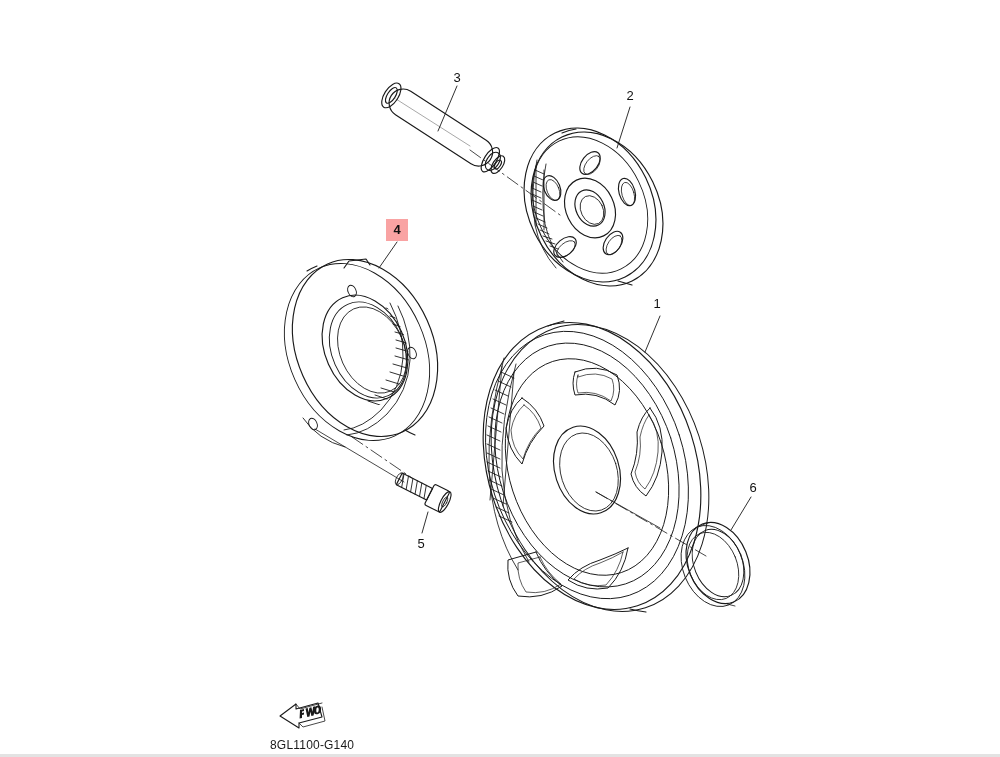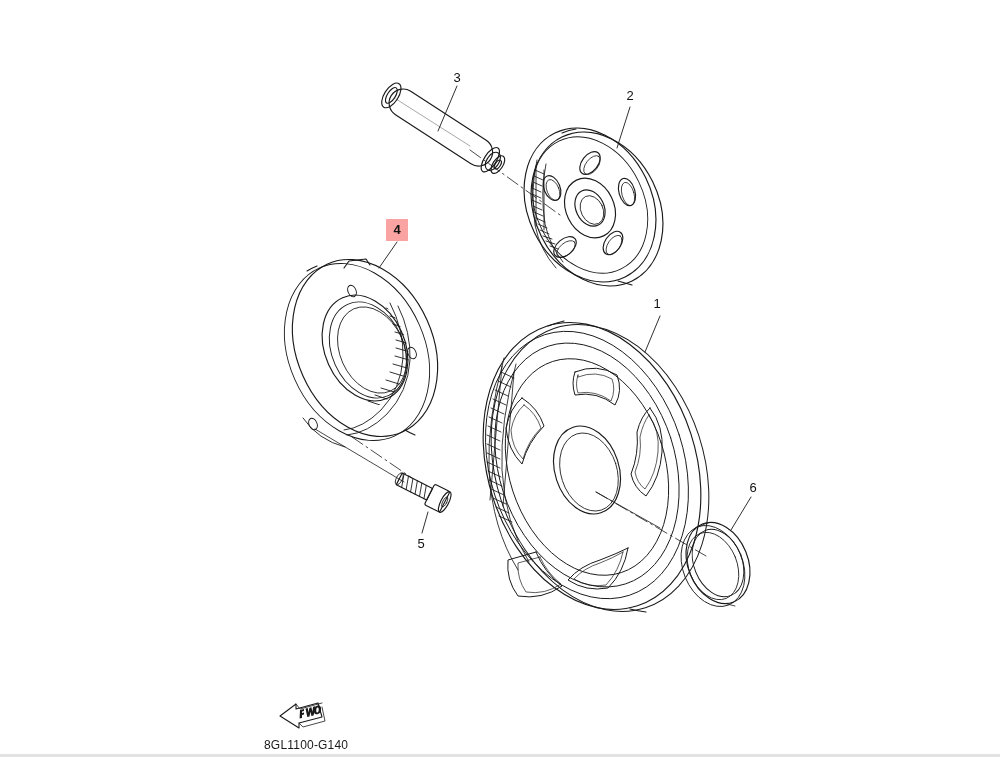--- a/index.html
+++ b/index.html
@@ -45,21 +45,21 @@
   }
   .callout.highlight {
     background: #f9a3a3;
     width: 22px;
     height: 22px;
     line-height: 22px;
     font-weight: bold;
   }
   .partnum {
     position: absolute;
-    left: 264px;
+    left: 270px;
     top: 738px;
     font-family: "Liberation Sans", sans-serif;
     font-size: 12px;
     letter-spacing: 0.2px;
     color: #1a1a1a;
     text-align: right;
   }
 </style>
 </head>
 <body>

